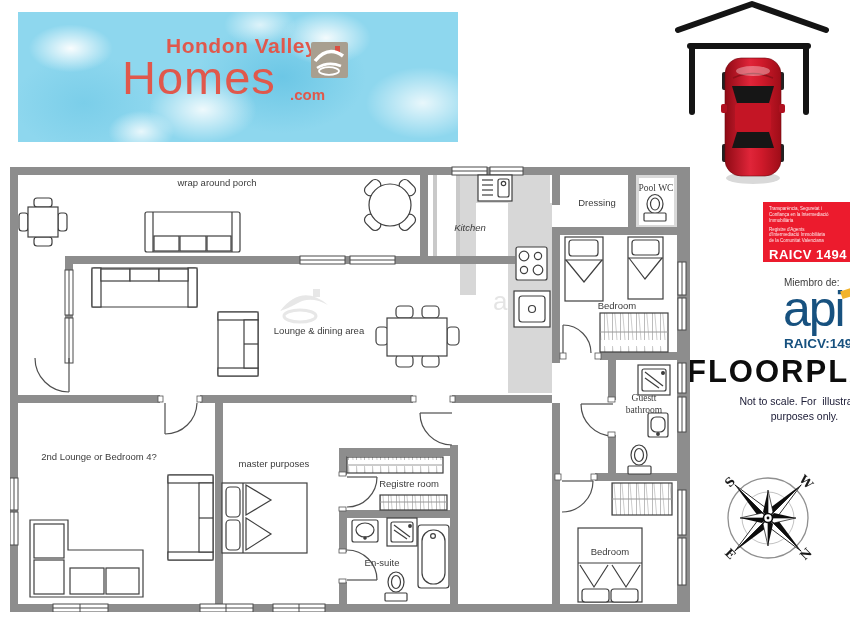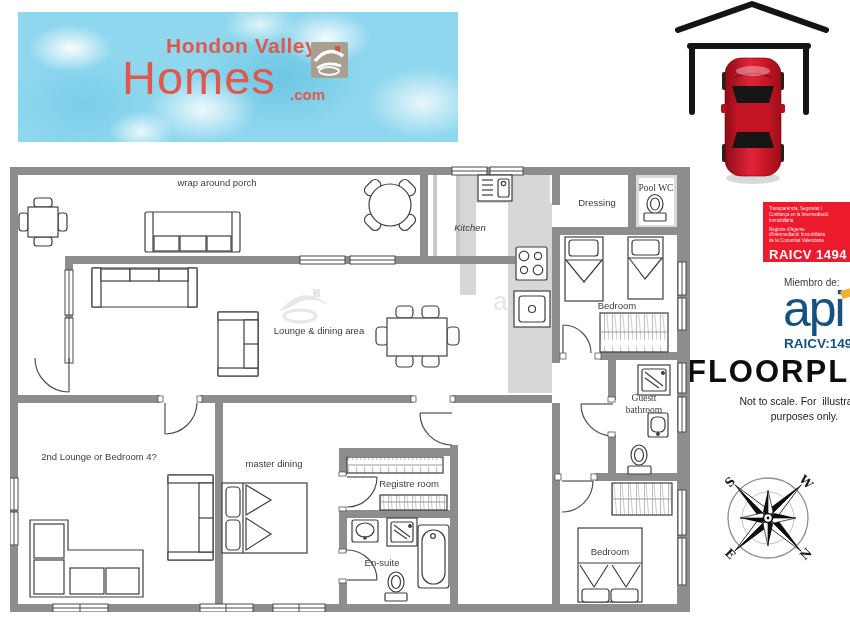--- a/index.html
+++ b/index.html
@@ -536,19 +536,19 @@
     </svg>
 
     <div class="plan-label" style="left:207px;top:20px;">wrap around porch</div>
     <div class="plan-label" style="left:309px;top:168px;text-align:right;">Lounge &amp; dining area</div>
     <div class="plan-label" style="left:460px;top:65px;font-style:italic;">Kitchen</div>
     <div class="plan-label" style="left:587px;top:40px;">Dressing</div>
     <div class="plan-label wrapper-label" style="left:646px;top:26px;width:36px;">Pool WC</div>
     <div class="plan-label" style="left:607px;top:143px;">Bedroom</div>
     <div class="plan-label wrapper-label" style="left:634px;top:242px;width:60px;">Guestt bathroom</div>
     <div class="plan-label" style="left:89px;top:294px;">2nd Lounge or Bedroom 4?</div>
-    <div class="plan-label" style="left:264px;top:301px;">master dining</div>
+    <div class="plan-label" style="left:264px;top:301px;">master purposes</div>
     <div class="plan-label" style="left:399px;top:321px;">Registre room</div>
     <div class="plan-label" style="left:372px;top:400px;">En-suite</div>
     <div class="plan-label" style="left:600px;top:389px;">Bedroom</div>
   </div>
 
 </div>
 
 </body></html>

